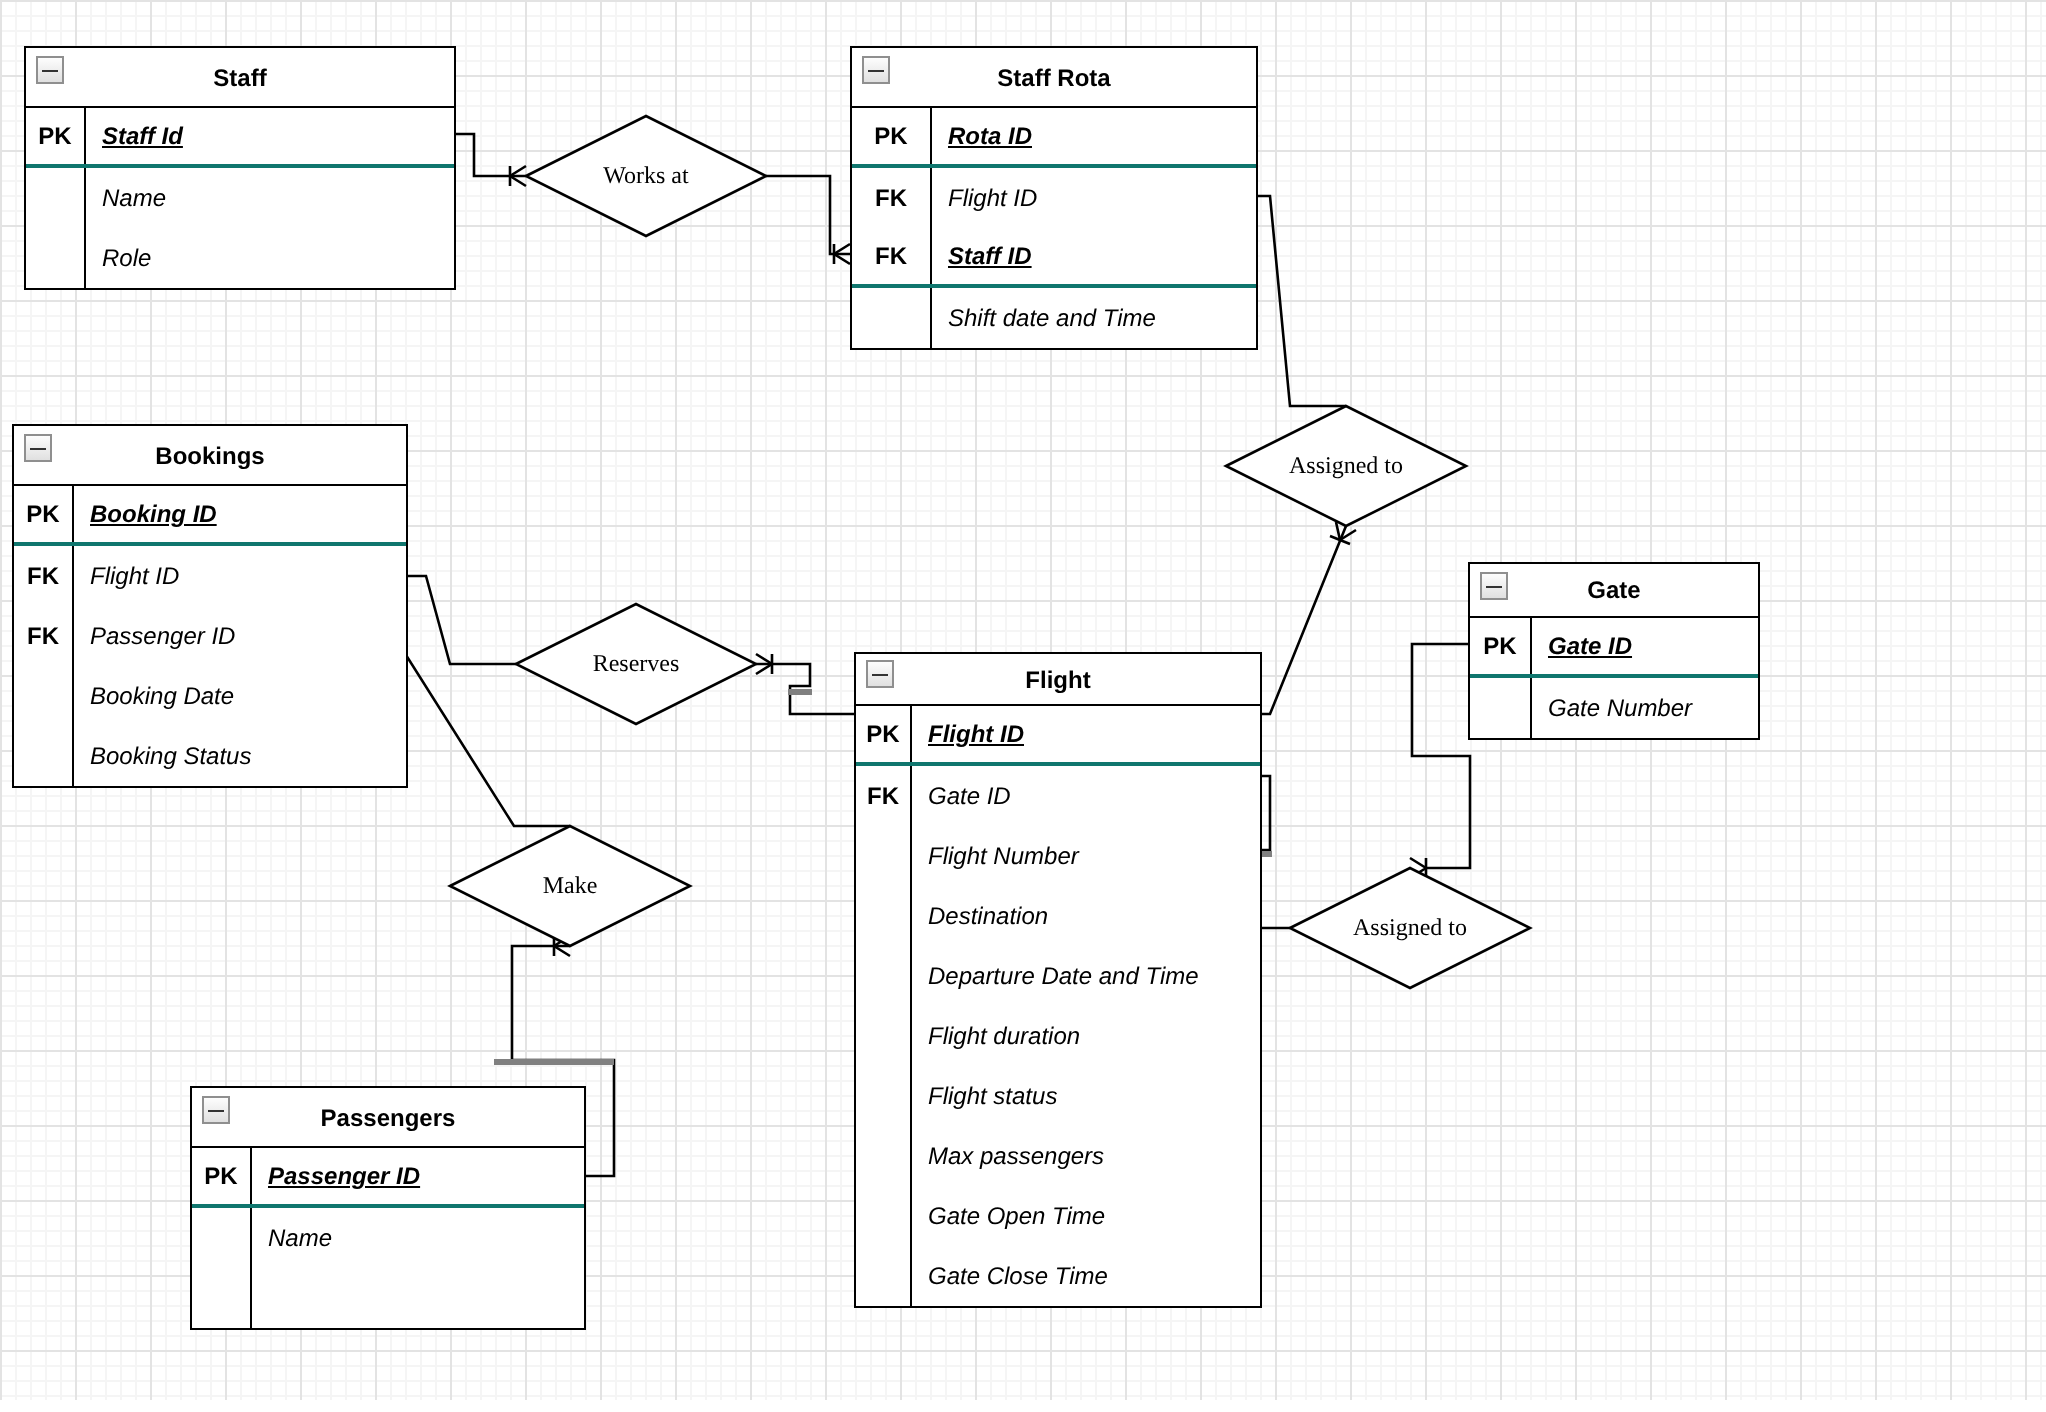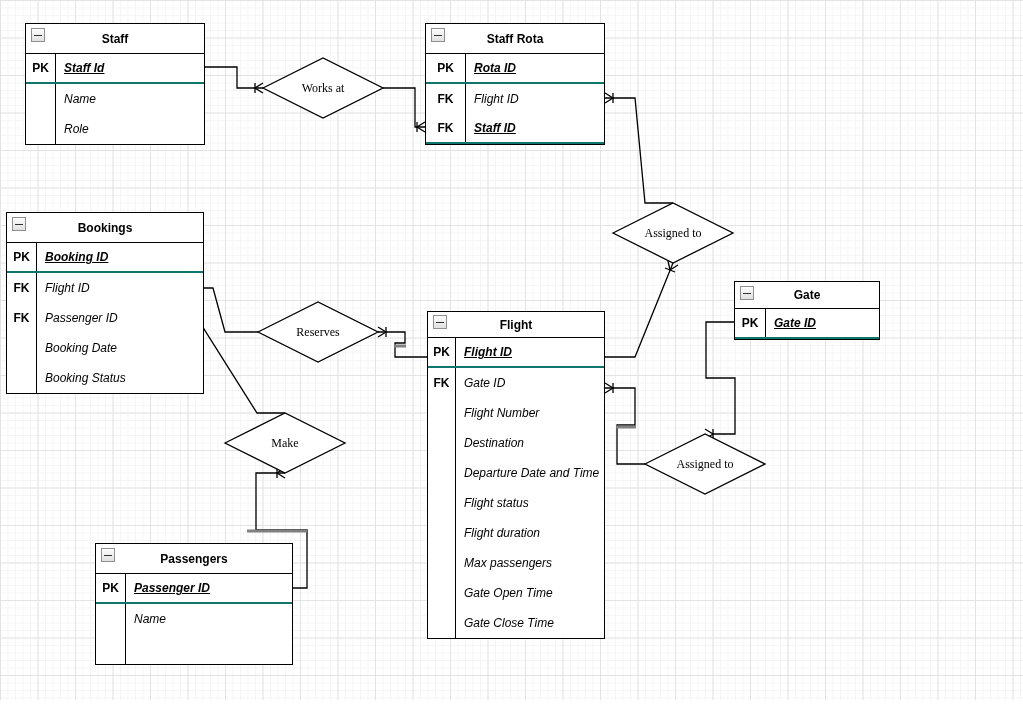--- a/index.html
+++ b/index.html
@@ -134,59 +134,63 @@
       <polygon points="645,464 705,434 765,464 705,494"></polygon>
     </g>
   </svg>
 
   <div class="dlabel" style="left:323px;top:88px">Works at</div>
   <div class="dlabel" style="left:673px;top:233px">Assigned to</div>
   <div class="dlabel" style="left:318px;top:332px">Reserves</div>
   <div class="dlabel" style="left:285px;top:443px">Make</div>
   <div class="dlabel" style="left:705px;top:464px">Assigned to</div>
 
-  <div class="table" style="left:25px;top:23px;width:180px;--kw:30px">
+  <div class="table" style="left:12px;top:23px;width:216px;--kw:30px">
     <div class="thead" style="height:30px">
       <span class="collapse">
           <span class="minus"></span>
         </span>
       <span class="ttitle">Staff</span>
     </div>
     <div class="trow sep">
       <div class="tkey">PK</div>
       <div class="tname pk">Staff Id</div>
     </div>
     <div class="trow">
       <div class="tkey"></div>
       <div class="tname">Name</div>
     </div>
     <div class="trow">
       <div class="tkey"></div>
       <div class="tname">Role</div>
     </div>
   </div>
 
-  <div class="table" style="left:425px;top:23px;width:180px;--kw:40px">
+  <div class="table" style="left:425px;top:23px;width:204px;--kw:40px">
     <div class="thead" style="height:30px">
       <span class="collapse">
           <span class="minus"></span>
         </span>
       <span class="ttitle">Staff Rota</span>
     </div>
     <div class="trow sep">
       <div class="tkey">PK</div>
       <div class="tname pk">Rota ID</div>
     </div>
     <div class="trow">
       <div class="tkey">FK</div>
       <div class="tname">Flight ID</div>
     </div>
     <div class="trow sep">
       <div class="tkey">FK</div>
       <div class="tname pk">Staff ID</div>
+    </div>
+    <div class="trow">
+      <div class="tkey"></div>
+      <div class="tname">Shift date and Time</div>
     </div>
   </div>
 
   <div class="table" style="left:6px;top:212px;width:198px;--kw:30px">
     <div class="thead" style="height:30px">
       <span class="collapse">
           <span class="minus"></span>
         </span>
       <span class="ttitle">Bookings</span>
     </div>
@@ -205,21 +209,21 @@
     <div class="trow">
       <div class="tkey"></div>
       <div class="tname">Booking Date</div>
     </div>
     <div class="trow">
       <div class="tkey"></div>
       <div class="tname">Booking Status</div>
     </div>
   </div>
 
-  <div class="table" style="left:427px;top:311px;width:178px;--kw:28px">
+  <div class="table" style="left:427px;top:326px;width:204px;--kw:28px">
     <div class="thead" style="height:26px">
       <span class="collapse" style="top:3px">
           <span class="minus"></span>
         </span>
       <span class="ttitle">Flight</span>
     </div>
     <div class="trow sep">
       <div class="tkey">PK</div>
       <div class="tname pk">Flight ID</div>
     </div>
@@ -234,25 +238,25 @@
     <div class="trow">
       <div class="tkey"></div>
       <div class="tname">Destination</div>
     </div>
     <div class="trow">
       <div class="tkey"></div>
       <div class="tname">Departure Date and Time</div>
     </div>
     <div class="trow">
       <div class="tkey"></div>
+      <div class="tname">Flight duration</div>
+    </div>
+    <div class="trow">
+      <div class="tkey"></div>
       <div class="tname">Flight status</div>
-    </div>
-    <div class="trow">
-      <div class="tkey"></div>
-      <div class="tname">Flight duration</div>
     </div>
     <div class="trow">
       <div class="tkey"></div>
       <div class="tname">Max passengers</div>
     </div>
     <div class="trow">
       <div class="tkey"></div>
       <div class="tname">Gate Open Time</div>
     </div>
     <div class="trow">
@@ -265,20 +269,24 @@
     <div class="thead" style="height:27px">
       <span class="collapse" style="top:4px">
           <span class="minus"></span>
         </span>
       <span class="ttitle">Gate</span>
     </div>
     <div class="trow sep">
       <div class="tkey">PK</div>
       <div class="tname pk">Gate ID</div>
     </div>
+    <div class="trow">
+      <div class="tkey"></div>
+      <div class="tname">Gate Number</div>
+    </div>
   </div>
 
   <div class="table" style="left:95px;top:543px;width:198px;--kw:30px">
     <div class="thead" style="height:30px">
       <span class="collapse">
           <span class="minus"></span>
         </span>
       <span class="ttitle">Passengers</span>
     </div>
     <div class="trow sep">

